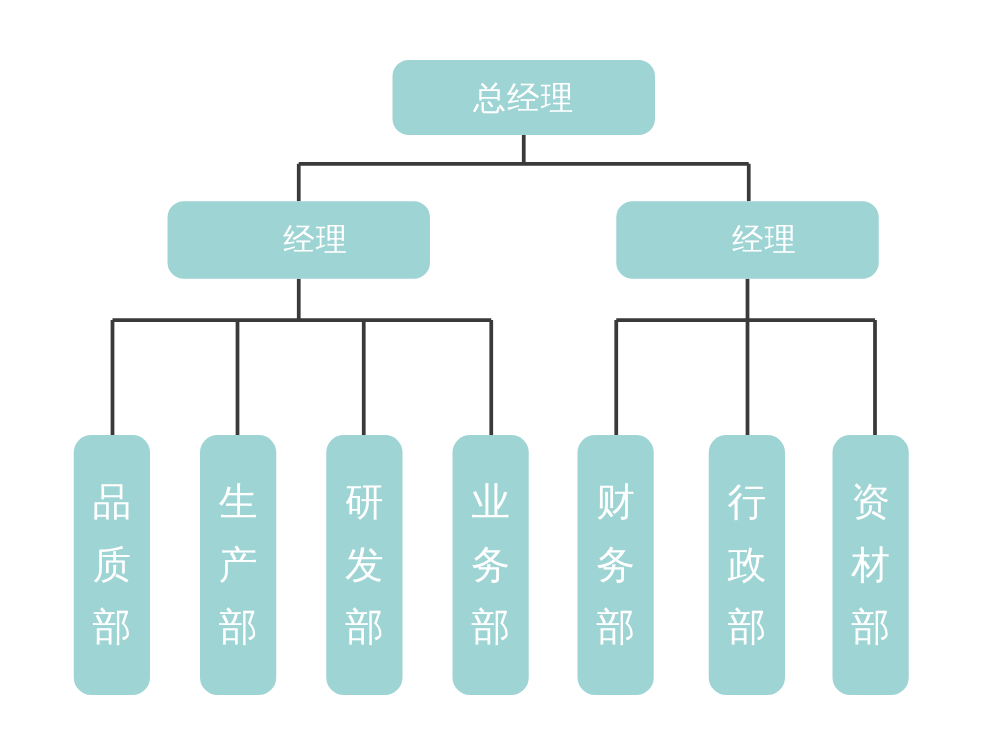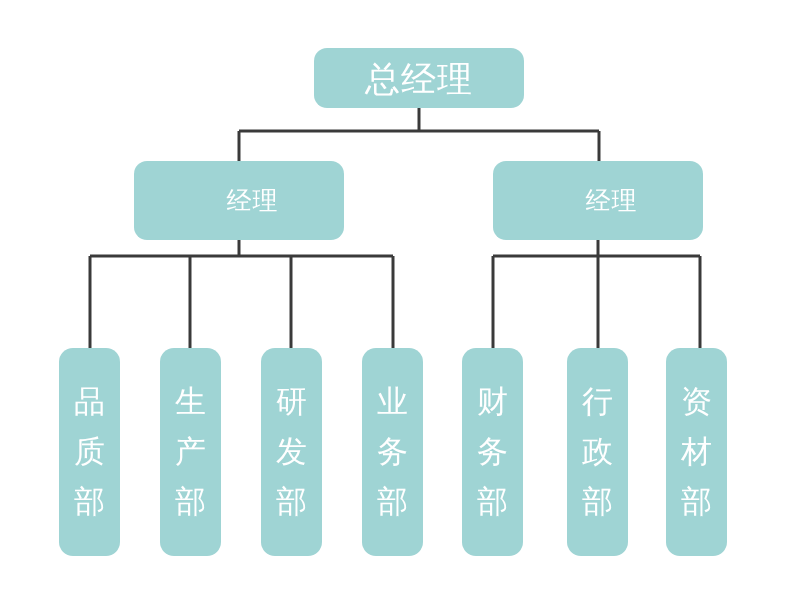--- a/index.html
+++ b/index.html
@@ -44,28 +44,28 @@
   }
   
   .node.level-top {
     left: 314px;
     top: 48px;
     width: 210px;
     height: 60px;
     border-radius: 13px;
   }
   .node.level-top .node-label {
-    font-size: 35px;
+    font-size: 26px;
     letter-spacing: 1px;
   }
   
   .node.level-mgr {
     top: 161px;
     width: 210px;
-    height: 79px;
+    height: 62px;
     border-radius: 13px;
     padding-left: 27px;
   }
   .node.level-mgr .node-label {
     font-size: 25px;
     letter-spacing: 1px;
   }
   #node-mgr-left  { left: 134px; }
   #node-mgr-right { left: 493px; }
   

